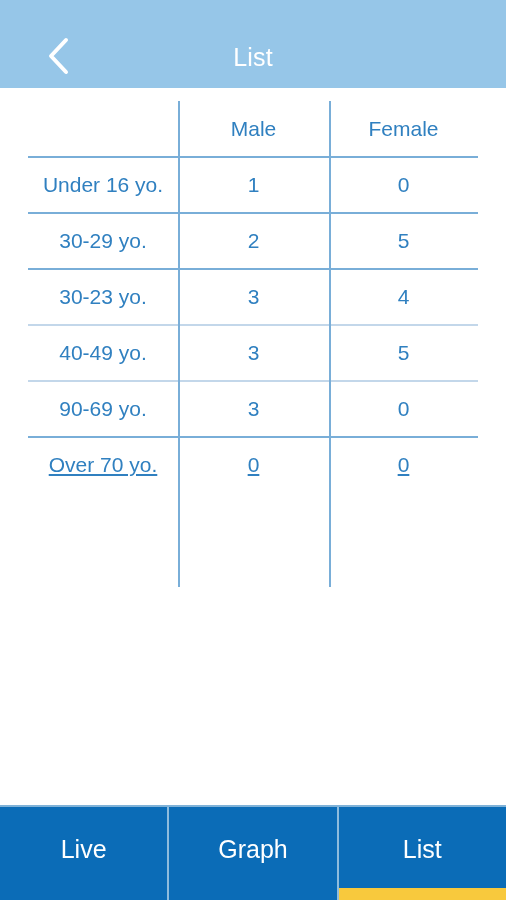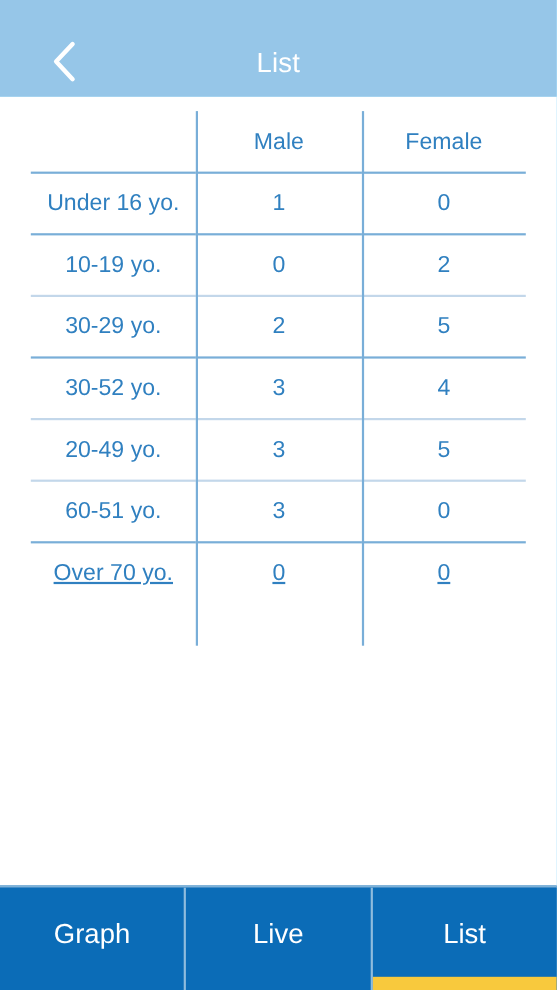--- a/index.html
+++ b/index.html
@@ -220,64 +220,59 @@
             <th>Male</th>
             <th>Female</th>
           </tr>
         </thead>
         <tbody>
           <tr>
             <td>Under 16 yo.</td>
             <td>1</td>
             <td>0</td>
           </tr>
-          <tr class="pale">
-            <td>10-19 yo.</td>
-            <td>0</td>
-            <td>2</td>
-          </tr>
           <tr>
             <td>30-29 yo.</td>
             <td>2</td>
             <td>5</td>
           </tr>
           <tr class="pale">
-            <td>30-52 yo.</td>
+            <td>30-23 yo.</td>
             <td>3</td>
             <td>4</td>
           </tr>
           <tr class="pale">
-            <td>20-49 yo.</td>
+            <td>40-49 yo.</td>
             <td>3</td>
             <td>5</td>
           </tr>
           <tr>
-            <td>60-51 yo.</td>
+            <td>90-69 yo.</td>
             <td>3</td>
             <td>0</td>
           </tr>
           <tr>
             <td>Over 70 yo.</td>
             <td>0</td>
             <td>0</td>
           </tr>
         </tbody>
       </table>
 
       <div class="vdiv v1"></div>
       <div class="vdiv v2"></div>
     </div>
 
     <div class="tabbar">
       <button class="tab">
+        <span class="tab-label">Live</span>
+        <span class="tab-indicator"></span>
+      </button>
+      <button class="tab">
         <span class="tab-label">Graph</span>
-        <span class="tab-indicator"></span>
-      </button>
-      <button class="tab">
-        <span class="tab-label">Live</span>
         <span class="tab-indicator"></span>
       </button>
       <button class="tab active">
         <span class="tab-label">List</span>
         <span class="tab-indicator"></span>
       </button>
     </div>
 
   </div>
 </div>

